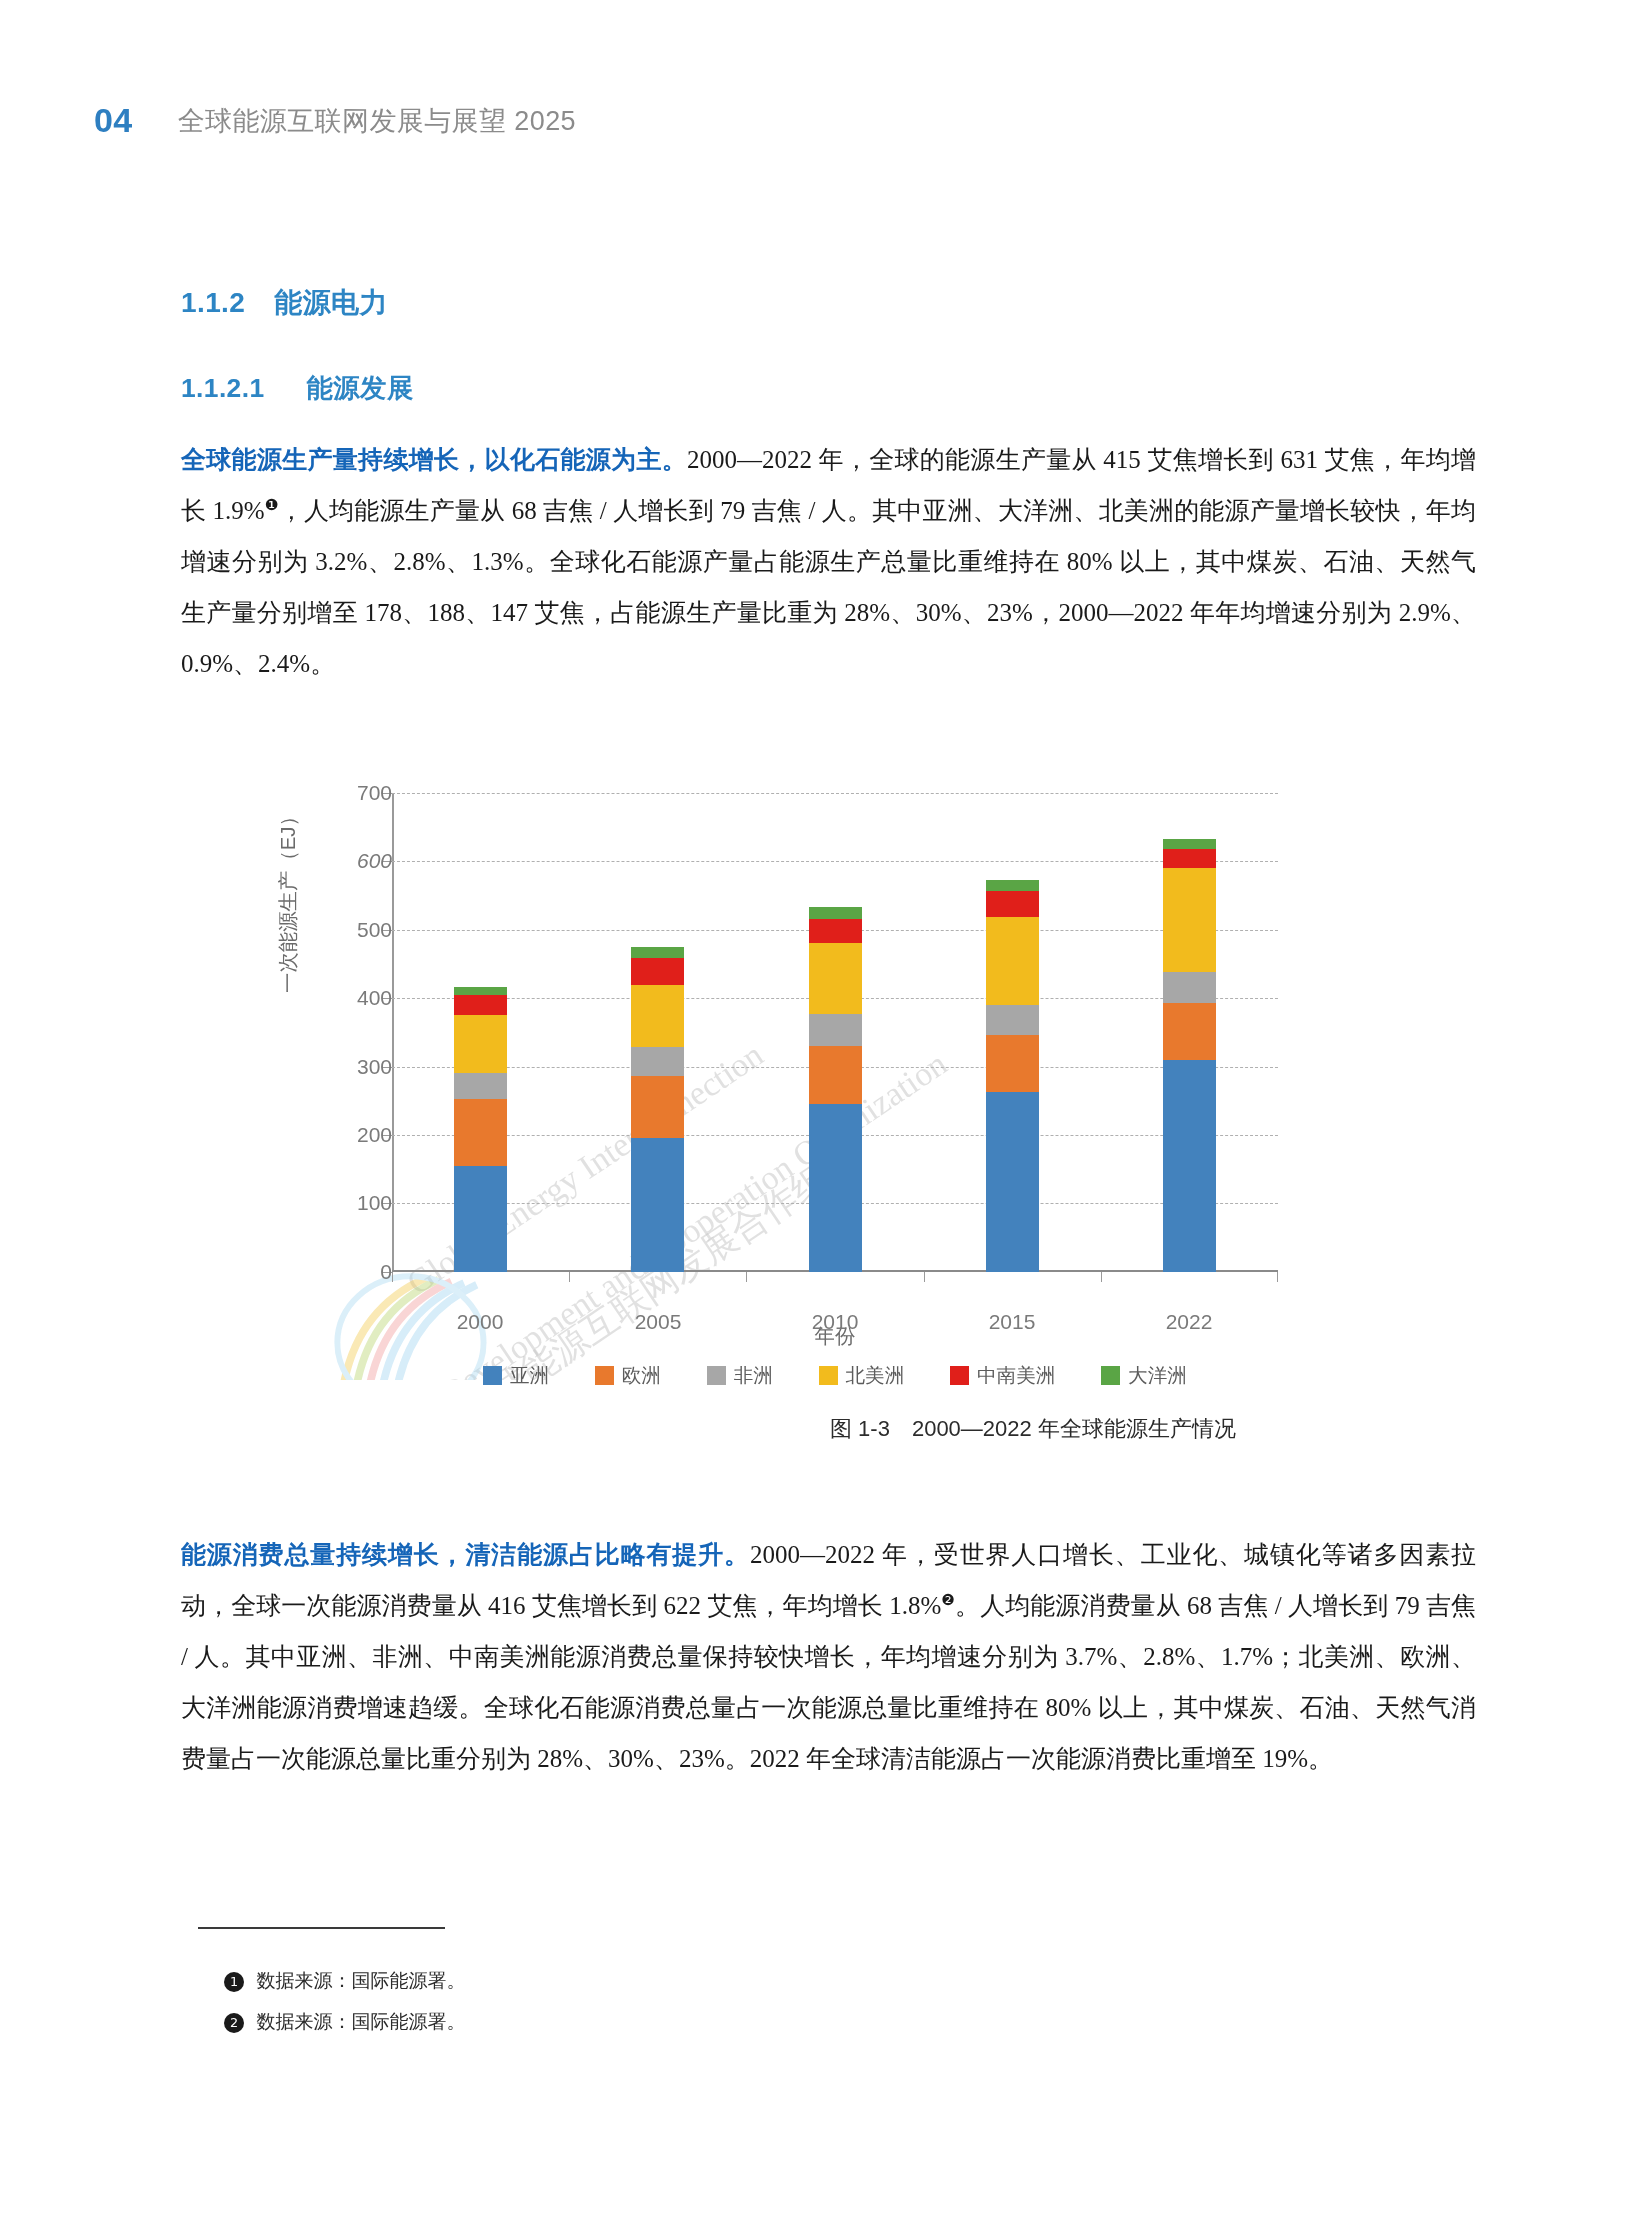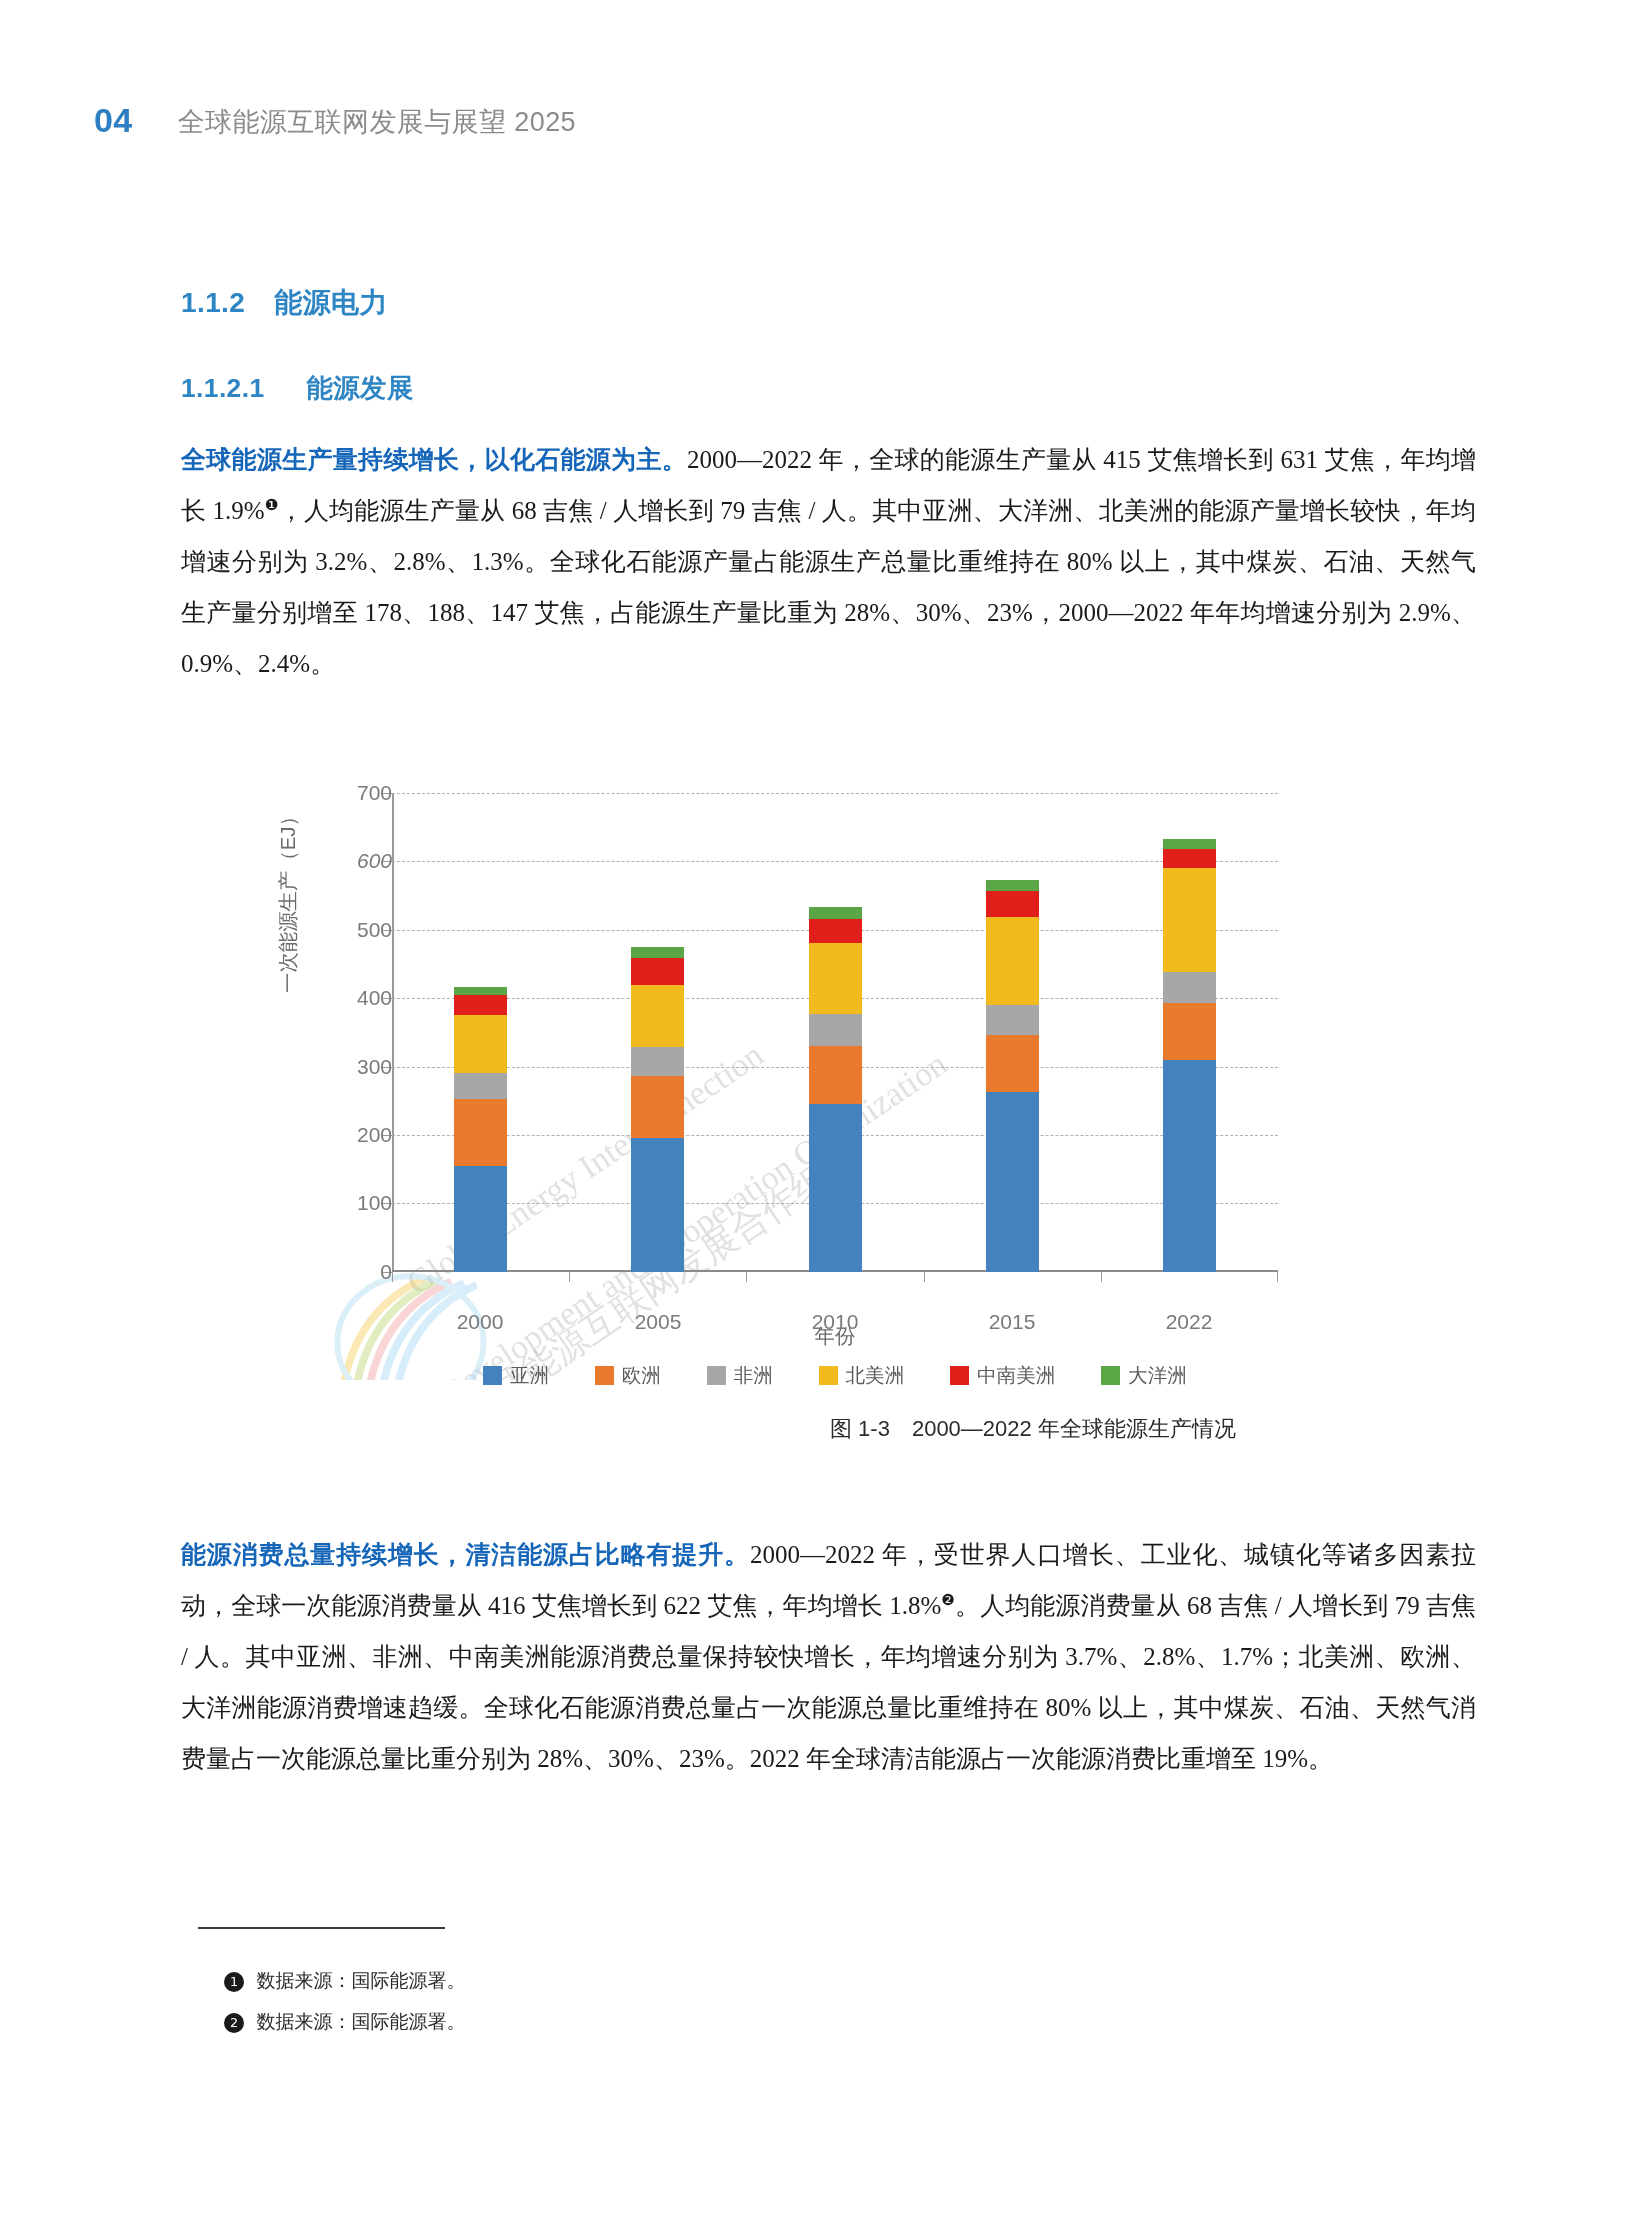--- a/index.html
+++ b/index.html
@@ -6,21 +6,21 @@
   body{
     width:1649px;height:2239px;
     background:#ffffff;
     font-family:"Liberation Serif","DejaVu Serif",serif;
     position:relative;
     overflow:hidden;
   }
   .page{position:relative;width:1649px;height:2239px;}
 
   
-  .rheader{position:absolute;left:94px;top:101px;display:flex;align-items:flex-end;}
+  .rheader{position:absolute;left:94px;top:101px;display:flex;align-items:center;}
   .rheader .folio{
     font-family:"Liberation Sans","DejaVu Sans",sans-serif;
     font-size:34px;font-weight:bold;color:#2e7fc1;letter-spacing:0.4px;
   }
   .rheader .rtitle{
     margin-left:45px;
     font-family:"Liberation Sans","DejaVu Sans",sans-serif;
     font-size:27px;color:#8b8b8b;letter-spacing:0.4px;
   }
 

